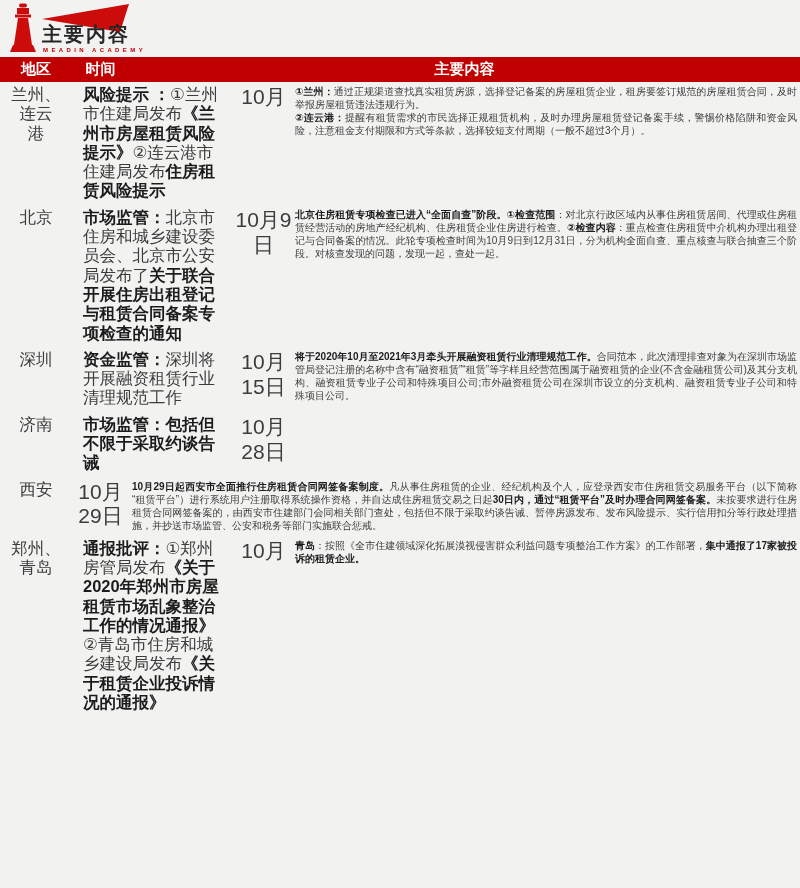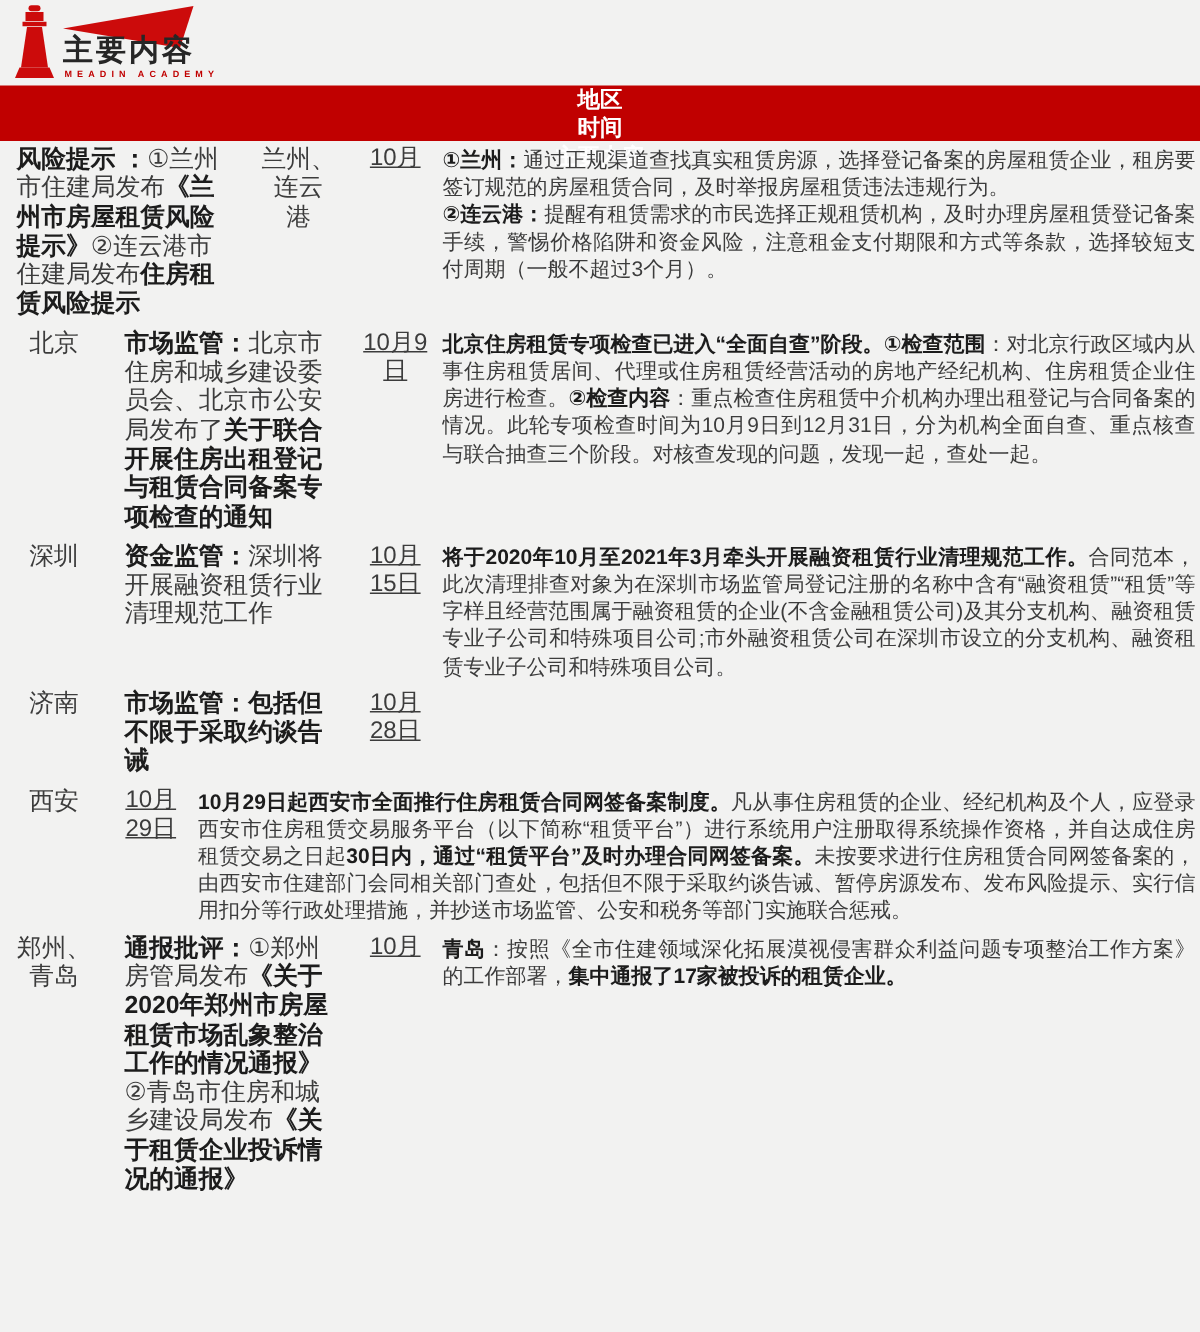--- a/index.html
+++ b/index.html
@@ -24,46 +24,46 @@
   .logo-en{
     position:absolute; left:43px; top:47px;
     font-size:6px; font-weight:700; color:var(--red); letter-spacing:3.4px;
     line-height:1;
   }
 
   
   .thead{
     display:flex; align-items:center;
     background:var(--red); color:#fff;
-    height:37px; font-weight:700; font-size:15px;flex-direction:column;
+    height:25px; font-weight:700; font-size:15px;
   }
   .thead .hc{ text-align:center; }
   .w-region{ width:72px; }
   .w-policy{ width:163px; }
   .w-time{ width:57px; }
   .w-content{ flex:1; }
 
   
   .trow{ display:flex; align-items:flex-start; padding:3px 0 4px; }
   .c{ box-sizing:border-box; }
   .region{
     width:72px; text-align:center; white-space:pre-line;
     font-size:16.5px; line-height:1.18;
   }
   .policy{
     width:163px; padding-left:11px; padding-right:7px;
     font-size:16.5px; line-height:1.17;
   }
   .time{
     width:57px; text-align:center; white-space:pre-line;
-    font-size:16px; line-height:1.18;text-decoration:underline;
+    font-size:21px; line-height:1.18;
   }
   .content{
     flex:1; padding-left:3px; padding-right:3px;
-    font-size:14px; line-height:1.3; text-align:justify;
+    font-size:10px; line-height:1.3; text-align:justify;
   }
   .content .para{ margin:0; }
   b{ color:var(--bold); }
 </style>
 </head>
 <body>
 
 <div class="page">
 
   <div class="logo-wrap">
@@ -82,24 +82,24 @@
   </div>
 
   <div class="thead">
     <div class="hc w-region">地区</div>
     <div class="hc w-time">时间</div>
     <div class="hc w-content">主要内容</div>
   </div>
 
   <div id="rows">
   <div class="trow">
-    <div class="c policy"><b>风险提示 ：</b><span>①兰州市住建局发布</span><b>《兰州市房屋租赁风险提示》</b><span>②连云港市住建局发布</span><b>住房租赁风险提示</b></div>
     <div class="c region">兰州、
 连云
 港</div>
+    <div class="c policy"><b>风险提示 ：</b><span>①兰州市住建局发布</span><b>《兰州市房屋租赁风险提示》</b><span>②连云港市住建局发布</span><b>住房租赁风险提示</b></div>
     <div class="c time">10月</div>
     <div class="c content">
           <div class="para"><b>①兰州：</b><span>通过正规渠道查找真实租赁房源，选择登记备案的房屋租赁企业，租房要签订规范的房屋租赁合同，及时举报房屋租赁违法违规行为。</span></div>
           <div class="para"><b>②连云港：</b><span>提醒有租赁需求的市民选择正规租赁机构，及时办理房屋租赁登记备案手续，警惕价格陷阱和资金风险，注意租金支付期限和方式等条款，选择较短支付周期（一般不超过3个月）。</span></div>
         </div>
   </div>
 
   <div class="trow">
     <div class="c region">北京</div>
     <div class="c policy"><b>市场监管：</b><span>北京市住房和城乡建设委员会、北京市公安局发布了</span><b>关于联合开展住房出租登记与租赁合同备案专项检查的通知</b></div>

